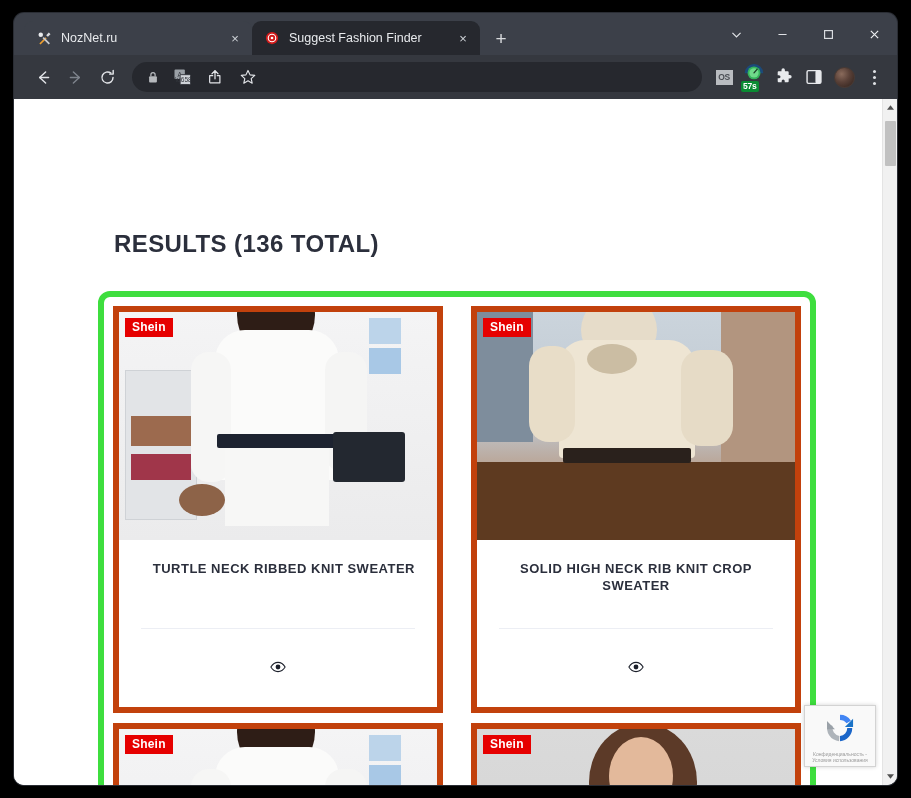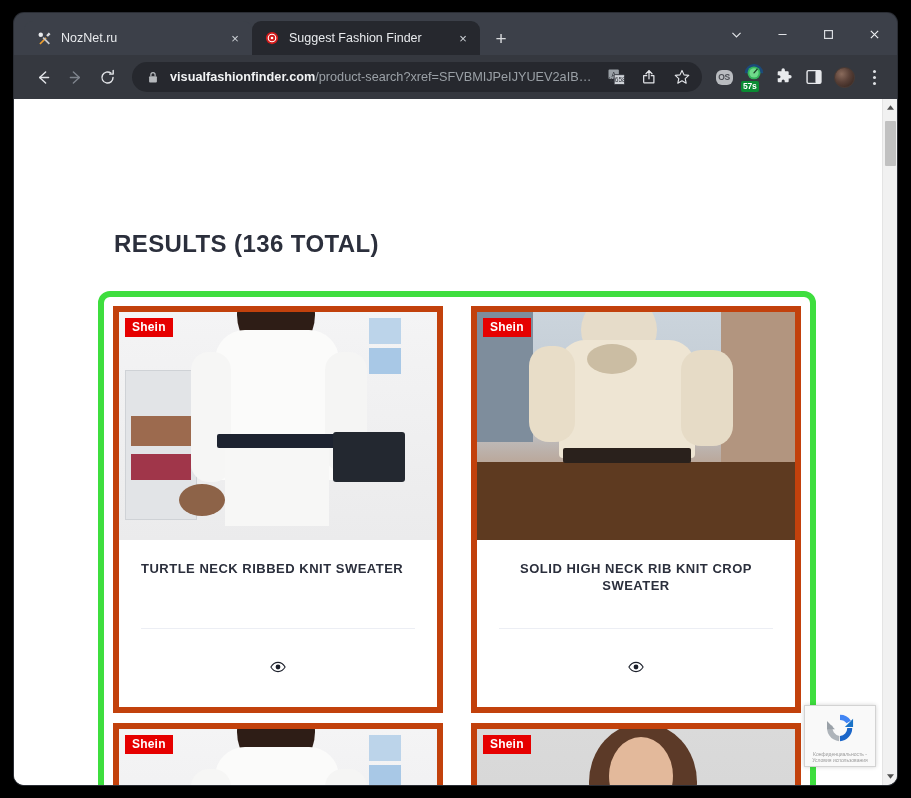--- a/index.html
+++ b/index.html
@@ -127,21 +127,21 @@
   }
   .tb-icon {
     width: 28px; height: 28px;
     flex: 0 0 28px;
     display: flex; align-items: center; justify-content: center;
     position: relative;
   }
   #ext-os {
     width: 17px; height: 15px;
     background: #b9bcc0;
-    border-radius: 6px;
+    border-radius: 0;
     color: #4b4e54;
     font-size: 8.5px;
     font-weight: 700;
     display: flex; align-items: center; justify-content: center;
     letter-spacing: -0.3px;
   }
   #ext-speed-wrap { width: 26px; height: 30px; position: relative; }
   #speed-badge {
     position: absolute;
     left: 0; bottom: 0;
@@ -241,21 +241,21 @@
     font-size: 12px;
     font-weight: 700;
     padding: 2px 7px 3px;
     letter-spacing: 0.2px;
   }
   .card-body {
     height: 167px;
     padding: 20px 22px 0;
     display: flex;
     flex-direction: column;
-    align-items: flex-start;
+    align-items: flex-end;
   }
   .card-title {
     font-size: 13px;
     font-weight: 700;
     color: #2b2f3c;
     text-align: center;
     letter-spacing: 0.5px;
     line-height: 17px;
   }
   .card-divider {
@@ -404,21 +404,20 @@
       </svg>
     </div>
 
     <div id="omnibox">
       <span class="omni-icon" style="width:16px;flex:0 0 16px;">
         <svg width="12" height="13" viewBox="0 0 14 16">
           <rect x="2.2" y="6.6" width="9.6" height="7.6" rx="1.2" fill="#b6b9bd"></rect>
           <path d="M4.4 6.6 V4.6 a2.6 2.6 0 0 1 5.2 0 V6.6" fill="none" stroke="#b6b9bd" stroke-width="1.5"></path>
         </svg>
       </span>
-      <span id="omnibox-url"><b>visualfashionfinder.com</b><span>/product-search?xref=SFVBMIJPeIJYUEV2aIB…</span></span>
       <span class="omni-icon">
         <svg width="17" height="16" viewBox="0 0 18 17">
           <rect x="0.5" y="0.5" width="11" height="10" rx="1" fill="#9aa0a6"></rect>
           <text x="6" y="8" font-size="7" fill="#35383f" text-anchor="middle" font-family="Liberation Sans, sans-serif">A</text>
           <rect x="6.5" y="6" width="11" height="10.5" rx="1" fill="#cfd3d8" stroke="#35383f"></rect>
           <text x="12" y="14" font-size="7" fill="#35383f" text-anchor="middle" font-family="Liberation Sans, sans-serif">\u6587</text>
         </svg>
       </span>
       <span class="omni-icon">
         <svg width="16" height="16" viewBox="0 0 18 18">

